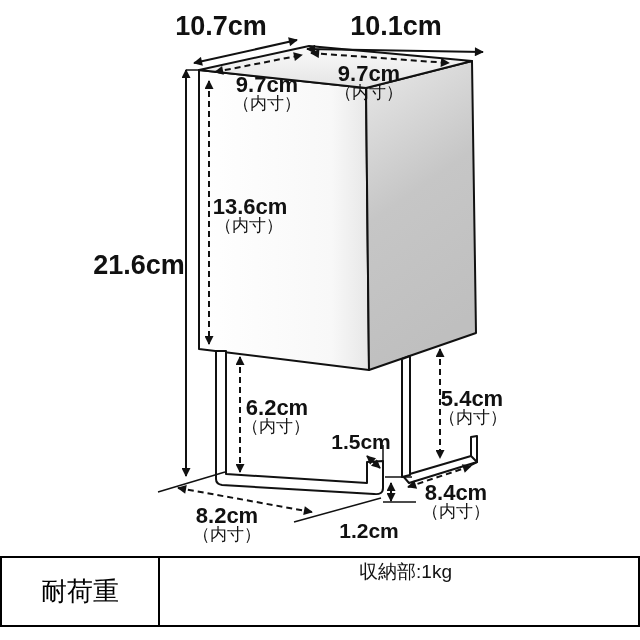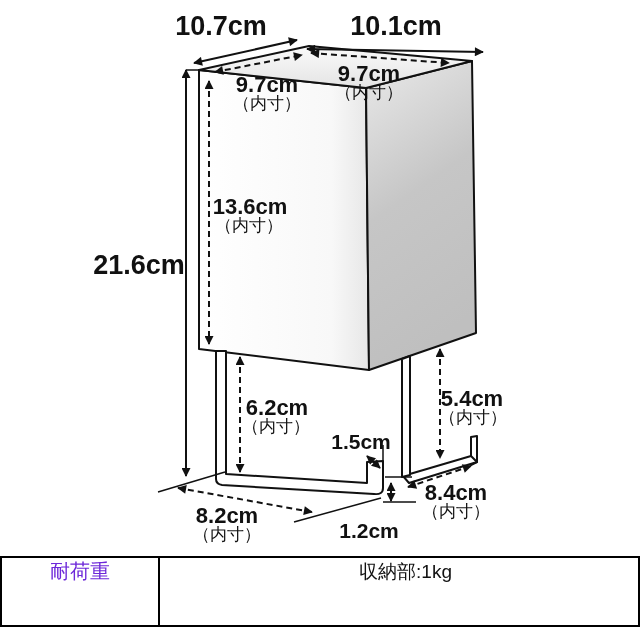--- a/index.html
+++ b/index.html
@@ -7,22 +7,22 @@
           font-family:"Liberation Sans",sans-serif;}
   svg{position:absolute;top:0;left:0;display:block;}
   svg text{fill:#111;}
   .dim-big{font:700 27px "Liberation Sans",sans-serif;}
   .dim{font:700 22px "Liberation Sans",sans-serif;}
   .note{font:500 17px "Liberation Sans",sans-serif;}
   .dim-sm{font:700 21px "Liberation Sans",sans-serif;}
   .spec-table{position:absolute;left:0;top:556px;width:640px;height:71px;box-sizing:border-box;
               border:2px solid #000;display:flex;flex-direction:row;background:#fff;}
   .spec-label-cell{width:158px;box-sizing:border-box;border-right:2px solid #000;
-                   display:flex;align-items:flex-start;justify-content:center;
-                   font-size:20px;color:#6d28d9;}
+                   display:flex;align-items:center;justify-content:center;
+                   font-size:26px;color:#000000;}
   .spec-value-cell{flex:1;display:flex;justify-content:center;
                    padding-left:13px;font-size:19px;line-height:28px;color:#111;}
 </style>
 </head>
 <body>
 
 <div class="canvas">
 
   <svg width="640" height="556" viewBox="0 0 640 556">
     <defs>

